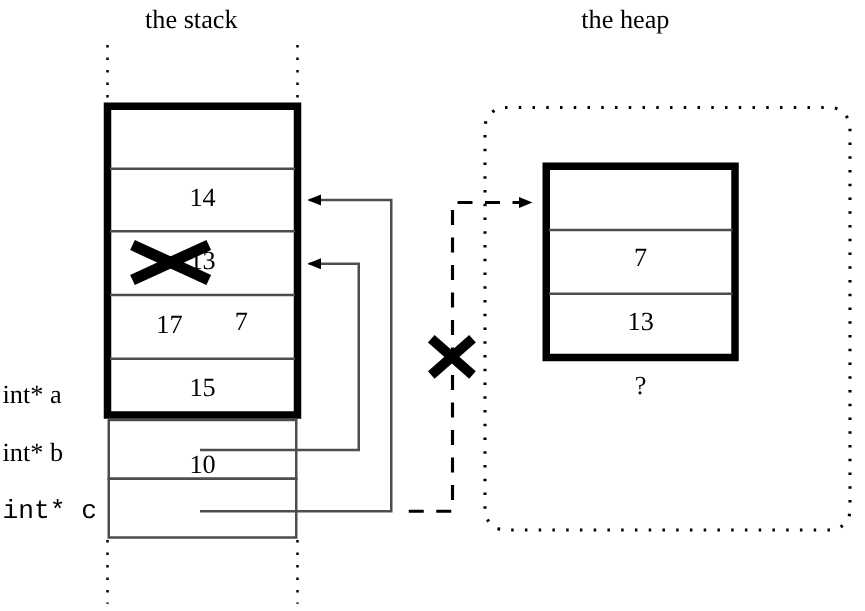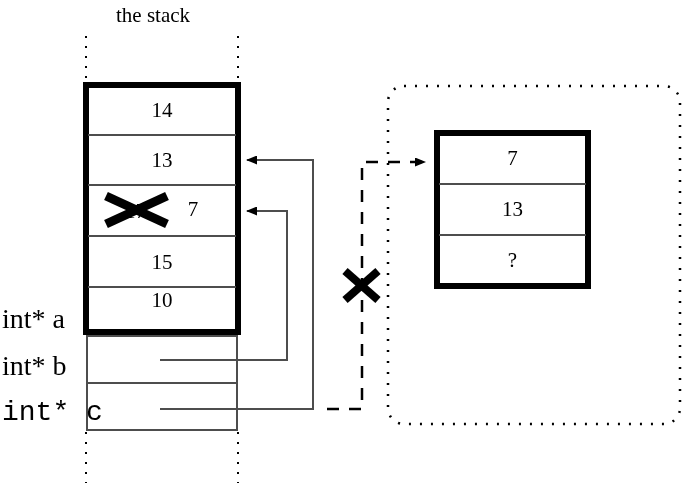--- a/index.html
+++ b/index.html
@@ -27,25 +27,26 @@
     position: absolute;
     font-family: "Liberation Serif", "DejaVu Serif", serif;
     color: #000;
     white-space: nowrap;
     line-height: 1;
   }
   .title {
     font-size: 21px;
   }
   .var-label {
-    font-size: 28px;
+    font-size: 21px;
   }
   .cell-value {
     font-size: 21px;
     text-align: center;
+    margin-top: 48px;
   }
 </style>
 </head>
 <body>
 
 <div id="canvas">
 
   <svg id="diagram-svg" viewBox="0 0 692 489" xmlns="http://www.w3.org/2000/svg">
     <defs>
       <marker id="arrowhead" markerWidth="11" markerHeight="9" refX="10" refY="4.5" orient="auto" markerUnits="userSpaceOnUse">
@@ -85,32 +86,33 @@
     </g>
 
     <g>
       <line x1="345" y1="271" x2="378" y2="300" stroke="#000" stroke-width="8" stroke-linecap="butt"></line>
       <line x1="345" y1="300" x2="378" y2="271" stroke="#000" stroke-width="8" stroke-linecap="butt"></line>
     </g>
   </svg>
 
   <div class="label title" style="left:116px; top:5px;">the stack</div>
 
+  <div class="label title" style="left:465px; top:5px;">the heap</div>
 
   <div class="label cell-value" style="left:86px; top:100px; width:152px;">14</div>
 
   <div class="label cell-value" style="left:86px; top:150px; width:152px;">13</div>
 
   <div class="label cell-value" style="left:98px; top:201px; width:75px;">17</div>
 
   <div class="label cell-value" style="left:163px; top:199px; width:60px;">7</div>
 
   <div class="label cell-value" style="left:86px; top:252px; width:152px;">15</div>
 
-  <div class="label cell-value" style="left:86px; top:290px; width:152px;">10</div>
+  <div class="label cell-value" style="left:86px; top:313px; width:152px;">10</div>
 
   <div class="label var-label" style="left:2px; top:305px;">int* a</div>
 
   <div class="label var-label" style="left:2px; top:352px;">int* b</div>
 
   <div class="label var-label" style="left:2px; top:399px;font-family:Liberation Mono, monospace;">int* c</div>
 
   <div class="label cell-value" style="left:437px; top:148px; width:151px;">7</div>
 
   <div class="label cell-value" style="left:437px; top:199px; width:151px;">13</div>

